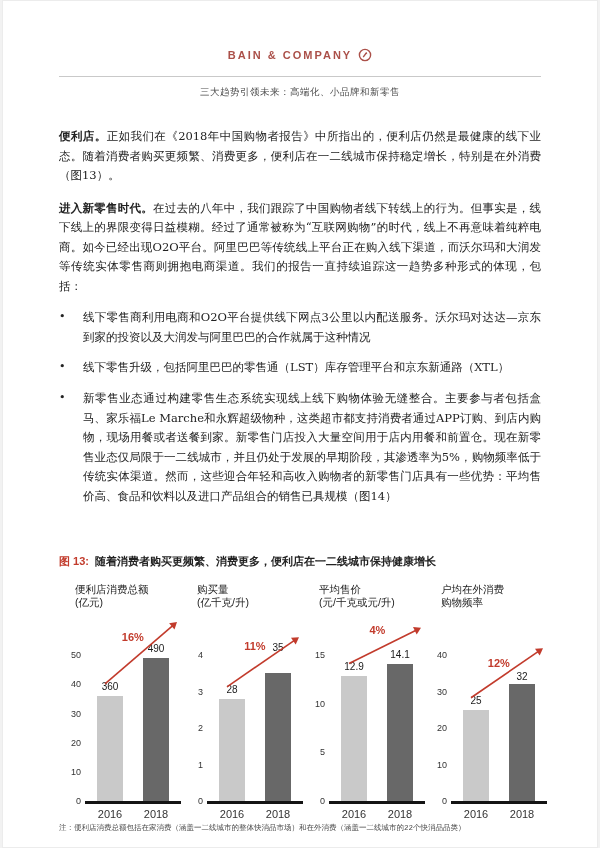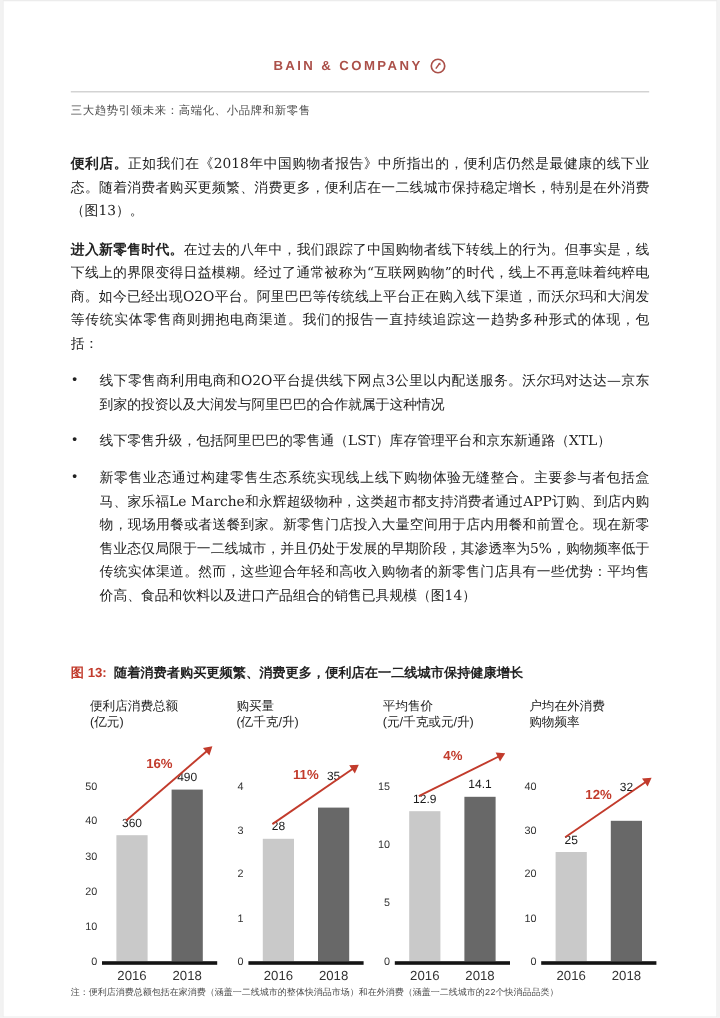--- a/index.html
+++ b/index.html
@@ -11,21 +11,21 @@
   .content{padding:0 57px;}
   
   .logo-row{display:flex;justify-content:center;align-items:center;gap:6px;padding-top:48px;}
   .logo-text{
     font-family:"Liberation Sans",sans-serif;font-size:11px;font-weight:bold;
     letter-spacing:2px;color:#ab5049;
   }
   .logo-mark{display:inline-block;line-height:0;}
   .divider{height:1px;background:#c9c9c9;margin:14px 0 0 0;}
   .subtitle{
-    font-family:"Liberation Sans",sans-serif;
+    text-align:center;font-family:"Liberation Sans",sans-serif;
     font-size:9.5px;color:#4d4d4d;margin-top:9px;letter-spacing:.5px;
   }
   
   .para{font-size:11.5px;line-height:1.7;text-align:justify;margin:0;}
   .p1{margin-top:28px;}
   .p2{margin-top:13px;}
   .lead{font-weight:bold;}
   .bullets{margin-top:12px;}
   .bullet{display:flex;margin-top:11px;}
   .bullet .dot{width:24px;flex:0 0 24px;font-size:11px;line-height:1.7;color:#222;}
@@ -175,21 +175,21 @@
             <div class="plot">
               <span class="tick" style="top: 185px;">0</span>
               <span class="tick" style="top: 148.5px;">10</span>
               <span class="tick" style="top: 112px;">20</span>
               <span class="tick" style="top: 75.5px;">30</span>
               <span class="tick" style="top: 39px;">40</span>
               <div class="bar" style="left: 38px; top: 98.75px; height: 91.25px; background: rgb(201, 201, 201);"></div>
               <span class="vlabel" style="left: 51px; top: 83.75px;">25</span>
               <span class="ylabel" style="left: 51px; top: 197px;">2016</span>
               <div class="bar" style="left: 84px; top: 73.2px; height: 116.8px; background: rgb(104, 104, 104);"></div>
-              <span class="vlabel" style="left: 97px; top: 40px;">32</span>
+              <span class="vlabel" style="left: 97px; top: 60px;">32</span>
               <span class="ylabel" style="left: 97px; top: 197px;">2018</span>
               <div class="axisline" style="top: 190px;"></div>
               <svg class="arrow-svg" width="122" height="211">
                 <line x1="46" y1="86.75" x2="113.05735139540543" y2="40.60150331052306" stroke="#c23b2c" stroke-width="1.6"></line>
                 <path d="M118 37.19999999999999 L114.69090616226411 44.483536089912526 L110.01496050138441 37.68902372697934 Z" fill="#c23b2c"></path>
               </svg>
               <div class="pct" style="left: 76px; top: 46px;">12%</div>
             </div>
           </div>
         </div>

